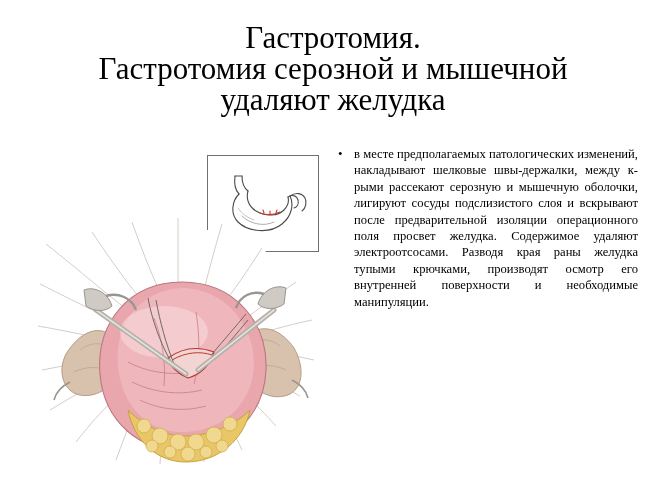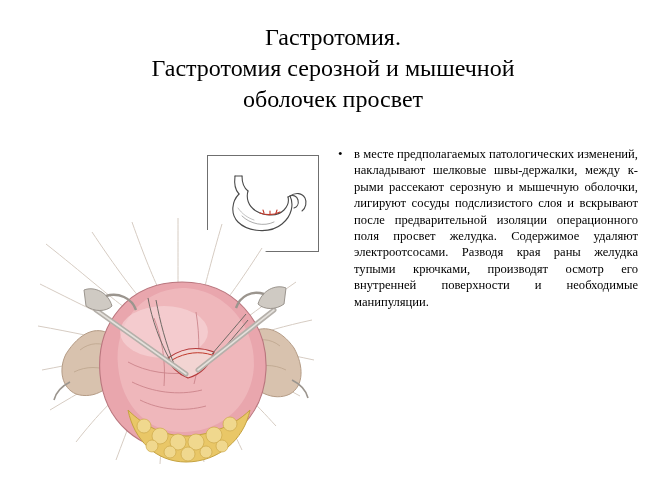--- a/index.html
+++ b/index.html
@@ -19,21 +19,21 @@
     height: 494px;
     background: #ffffff;
   }
   .slide-title {
     position: absolute;
     left: 60px;
     top: 22px;
     width: 546px;
     text-align: center;
     font-family: "Liberation Serif", serif;
-    font-size: 24px;
+    font-size: 31px;
     line-height: 31px;
     color: #000000;
     font-weight: normal;
   }
   .body-text {
     position: absolute;
     left: 338px;
     top: 146px;
     width: 300px;
     font-family: "Liberation Serif", serif;
@@ -82,21 +82,21 @@
   .illustration svg { display: block; }
 </style>
 </head>
 <body>
 
 <div class="slide">
 
   <div class="slide-title">
     <div>Гастротомия.</div>
     <div>Гастротомия серозной и мышечной</div>
-    <div>оболочек просвет</div>
+    <div>удаляют желудка</div>
   </div>
 
   <div class="body-text">
     <div class="bullet-row">
       <span class="bullet-mark">•</span>
       <span class="bullet-text">в месте предполагаемых патологических изменений, накладывают шелковые швы-держалки, между к-рыми рассекают серозную и мышечную оболочки, лигируют сосуды подслизистого слоя и вскрывают после предварительной изоляции операционного поля просвет желудка. Содержимое удаляют электроотсосами. Разводя края раны желудка тупыми крючками, производят осмотр его внутренней поверхности и необходимые манипуляции.</span>
     </div>
   </div>
 
   <div class="inset-figure">

